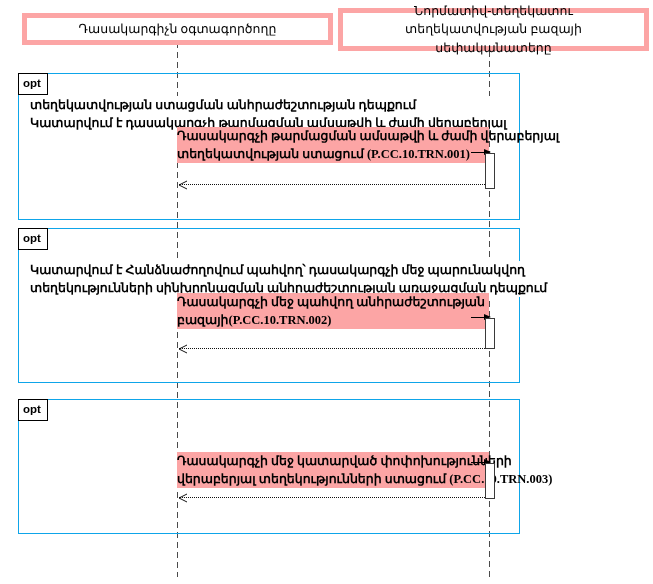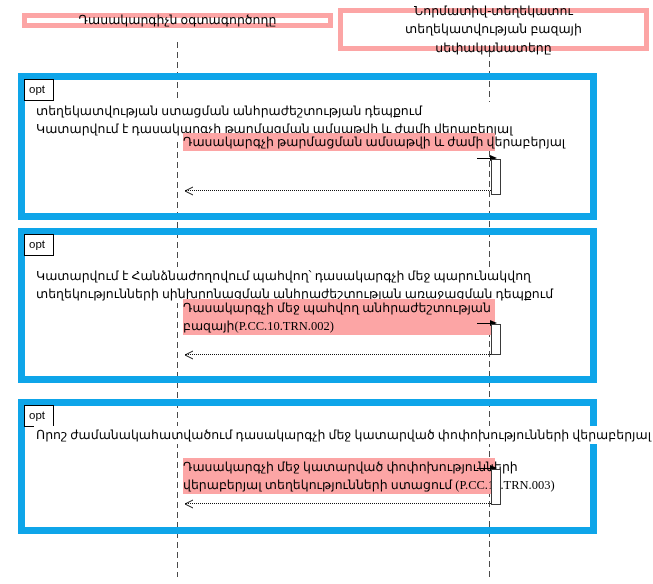--- a/index.html
+++ b/index.html
@@ -6,31 +6,31 @@
   .canvas{
     position:relative;width:653px;height:584px;background:#ffffff;
     font-family:"Liberation Serif", serif;color:#000;overflow:hidden;
   }
   
   .participant{
     position:absolute;border:5px solid #fca5a5;background:#fff;
     display:flex;align-items:center;justify-content:center;text-align:center;
     font-size:12.5px;line-height:1.45;box-sizing:border-box;
   }
-  .p1{left:22px;top:13px;width:311px;height:15px;justify-content:center;}
+  .p1{left:22px;top:13px;width:311px;height:32px;justify-content:center;}
   .p2{left:338px;top:8px;width:311px;height:43px;padding:0 20px;}
   
   .lifeline{
     position:absolute;width:1px;
     background-image:repeating-linear-gradient(to bottom,#4a4a4a 0 6px,transparent 6px 10px);
   }
   .ll1{left:177px;top:42px;height:535px;}
   .ll2{left:489px;top:51px;height:526px;}
   
-  .frag{position:absolute;left:18px;width:579px;border:7px solid #0ea5e9;box-sizing:border-box;background:transparent;}
+  .frag{position:absolute;left:18px;width:502px;border:1px solid #0ea5e9;box-sizing:border-box;background:transparent;font-weight:bold;}
   .f1{top:73px;height:147px;}
   .f2{top:228px;height:155px;}
   .f3{top:399px;height:135px;}
   .opt-tab{
     position:absolute;left:-1px;top:-1px;width:30px;height:22px;
     border:1px solid #000;background:#fff;box-sizing:border-box;
     font-family:"Liberation Sans", sans-serif;font-size:11.5px;line-height:19px;
     padding-left:4px;
   }
   .guard{
@@ -84,20 +84,21 @@
   </div>
 
   <div class="frag f1">
     <div class="opt-tab">opt</div>
     <div class="guard">
       <div>տեղեկատվության ստացման անհրաժեշտության դեպքում</div>
       <div>Կատարվում է դասակարգչի թարմացման ամսաթվի և ժամի վերաբերյալ</div>
     </div>
     <div class="msg">
       <div>Դասակարգչի թարմացման ամսաթվի և ժամի վերաբերյալ</div>
+      <div>տեղեկատվության ստացում (P.CC.10.TRN.001)</div>
     </div>
     <div class="call"></div>
     <div class="act"></div>
     <div class="ret">
       <svg width="10" height="10">
         <path d="M9,1 L1,5 L9,9" fill="none" stroke="#111" stroke-width="1"></path>
       </svg>
     </div>
   </div>
 
@@ -116,21 +117,20 @@
     <div class="ret">
       <svg width="10" height="10">
         <path d="M9,1 L1,5 L9,9" fill="none" stroke="#111" stroke-width="1"></path>
       </svg>
     </div>
   </div>
 
   <div class="frag f3">
     <div class="opt-tab">opt</div>
     <div class="guard">
-      <div>Որոշ ժամանակահատվածում դասակարգչի մեջ կատարված փոփոխությունների վերաբերյալ</div>
     </div>
     <div class="msg">
       <div>Դասակարգչի մեջ կատարված փոփոխությունների</div>
       <div>վերաբերյալ տեղեկությունների ստացում (P.CC.10.TRN.003)</div>
     </div>
     <div class="call"></div>
     <div class="act"></div>
     <div class="ret">
       <svg width="10" height="10">
         <path d="M9,1 L1,5 L9,9" fill="none" stroke="#111" stroke-width="1"></path>

